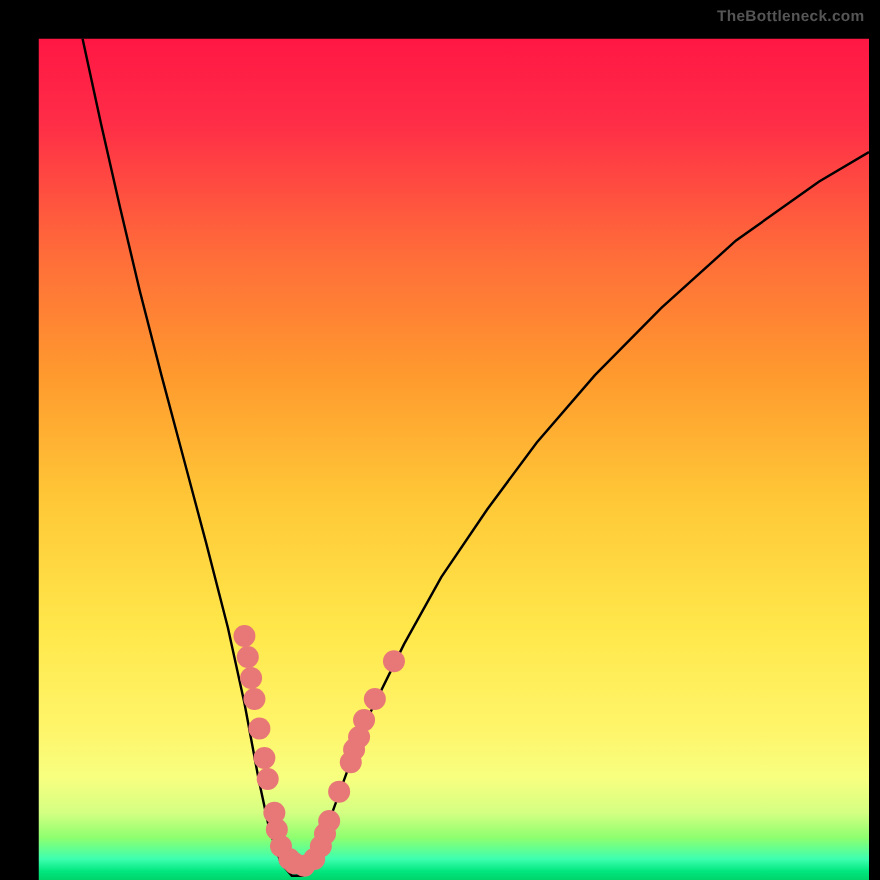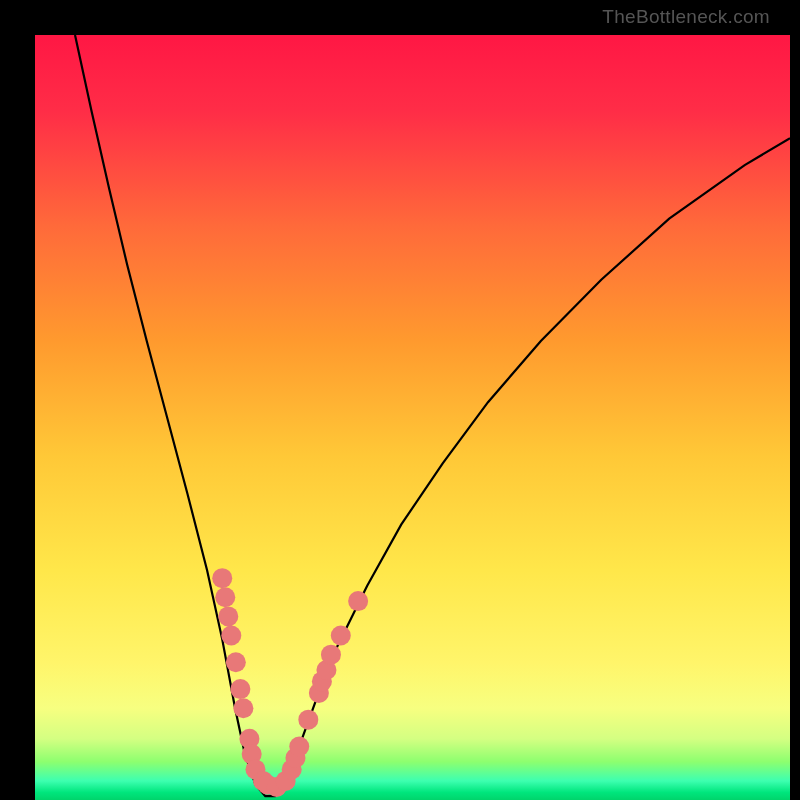--- a/index.html
+++ b/index.html
@@ -10,24 +10,24 @@
     body {
       width: 800px;
       height: 800px;
       background: #000;
       position: relative;
       font-family: Arial, sans-serif;
     }
     .watermark {
       position: absolute;
       top: 6px;
-      right: 30px;
+      right: 14px;
       color: #555;
-      font-size: 19px;
-      font-weight: 400;
+      font-size: 14px;
+      font-weight: 700;
       z-index: 10;
       letter-spacing: 0.3px;
     }
     .chart-area {
       position: absolute;
       top: 35px;
       left: 35px;
       width: 755px;
       height: 765px;
     }

